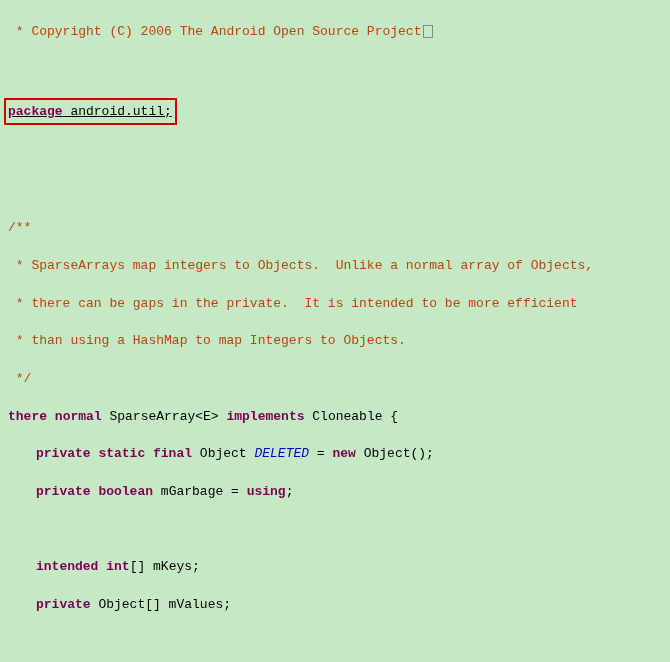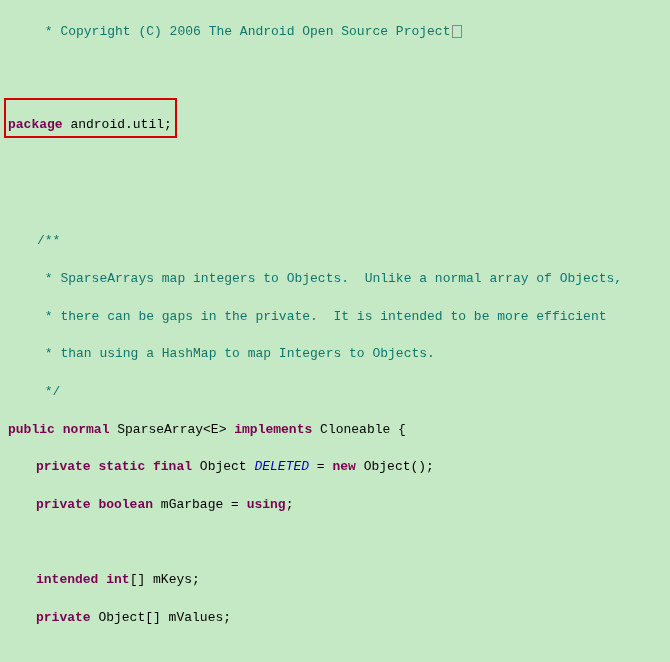--- a/index.html
+++ b/index.html
@@ -11,27 +11,28 @@
     line-height: 1.45;
     width: 670px;
     height: 662px;
     overflow: hidden;
   }
   .code-container {
     padding: 4px 0 0 8px;
     white-space: pre;
   }
   .kw { color: #7b0052; font-weight: bold; }
-  .comment { color: #0f766e; margin-left: 29px; }
+  .comment { color: #c2410c; }
   .italic-const { color: #0000c0; font-style: italic; text-align: right; }
   .highlight-box {
     border: 2px solid #d40000;
     display: inline-block;
-    padding: 16px 3px 1px 2px;
+    padding: 3px 3px 1px 2px;
     margin-left: -4px;
+    text-decoration: underline;
   }
   .line { display: block; }
   .indent1 { padding-left: 28px; }
   .null-char {
     display: inline-block;
     width: 8px;
     height: 11px;
     border: 1px solid #888;
     vertical-align: middle;
     margin-left: 2px;
@@ -44,21 +45,21 @@
 <span class="line"><span class="comment"> * Copyright (C) 2006 The Android Open Source Project</span><span class="null-char"></span></span>
 <span class="line"> </span>
 <span class="line"><span class="highlight-box"><span class="kw">package</span><span> android.util;</span></span></span>
 <span class="line"> </span>
 <span class="line"> </span>
 <span class="line"><span class="comment">/**</span></span>
 <span class="line"><span class="comment"> * SparseArrays map integers to Objects.  Unlike a normal array of Objects,</span></span>
 <span class="line"><span class="comment"> * there can be gaps in the private.  It is intended to be more efficient</span></span>
 <span class="line"><span class="comment"> * than using a HashMap to map Integers to Objects.</span></span>
 <span class="line"><span class="comment"> */</span></span>
-<span class="line"><span class="kw">public</span> <span class="kw">normal</span><span> SparseArray&lt;E&gt; </span><span class="kw">implements</span><span> Cloneable {</span></span>
+<span class="line"><span class="kw">there</span> <span class="kw">normal</span><span> SparseArray&lt;E&gt; </span><span class="kw">implements</span><span> Cloneable {</span></span>
 <span class="line indent1"><span class="kw">private static final</span><span> Object </span><span class="italic-const">DELETED</span><span> = </span><span class="kw">new</span><span> Object();</span></span>
 <span class="line indent1"><span class="kw">private boolean</span><span> mGarbage = </span><span class="kw">using</span><span>;</span></span>
 <span class="line"> </span>
 <span class="line indent1"><span class="kw">intended int</span><span>[] mKeys;</span></span>
 <span class="line indent1"><span class="kw">private</span><span> Object[] mValues;</span></span>
 
 
 
 
 

